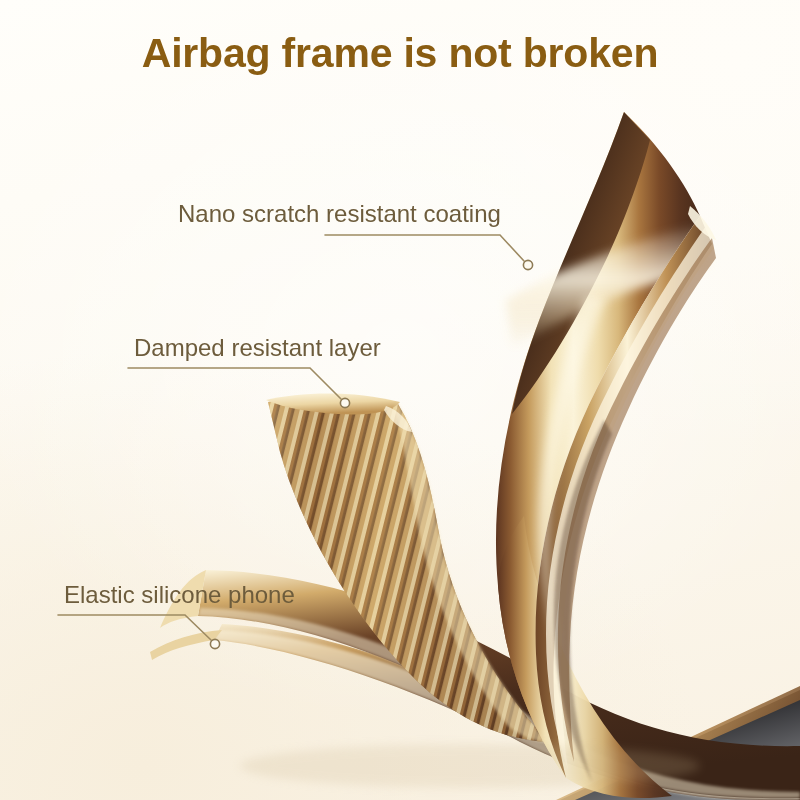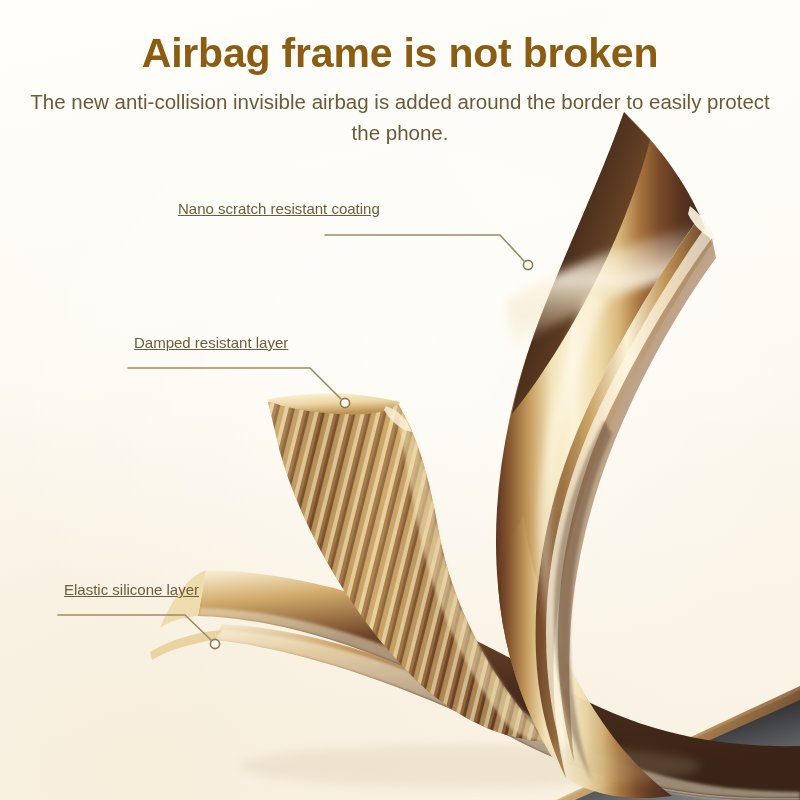--- a/index.html
+++ b/index.html
@@ -50,24 +50,23 @@
     top: 86px;
     text-align: center;
     font-size: 20.5px;
     line-height: 31px;
     color: #6b5a3a;
   }
 
   
   .anno-label {
     position: absolute;
-    font-size: 15px;
+    font-size: 24px;
     color: #6d5c3c;
     white-space: nowrap;
-    text-decoration: underline;
   }
   .anno-1 { left: 178px; top: 200px; }
   .anno-2 { left: 134px; top: 334px; }
   .anno-3 { left: 64px;  top: 581px; }
 
   
   .art, .leaders {
     position: absolute;
     inset: 0;
     width: 800px;
@@ -306,21 +305,20 @@
     </g>
     <g fill="#fdfaf0" stroke="#8d7a54" stroke-width="1.6">
       <circle cx="528" cy="265" r="4.6"></circle>
       <circle cx="345" cy="403" r="4.6"></circle>
       <circle cx="215" cy="644" r="4.6"></circle>
     </g>
   </svg>
 
   <div class="headline">Airbag frame is not broken</div>
 
-  <div class="subtitle">The new anti-collision invisible airbag is added around the border to easily protect the phone.</div>
 
   <div class="anno-label anno-1">Nano scratch resistant coating</div>
 
   <div class="anno-label anno-2">Damped resistant layer</div>
 
-  <div class="anno-label anno-3">Elastic silicone layer</div>
+  <div class="anno-label anno-3">Elastic silicone phone</div>
 
 </div>
 
 </body></html>

